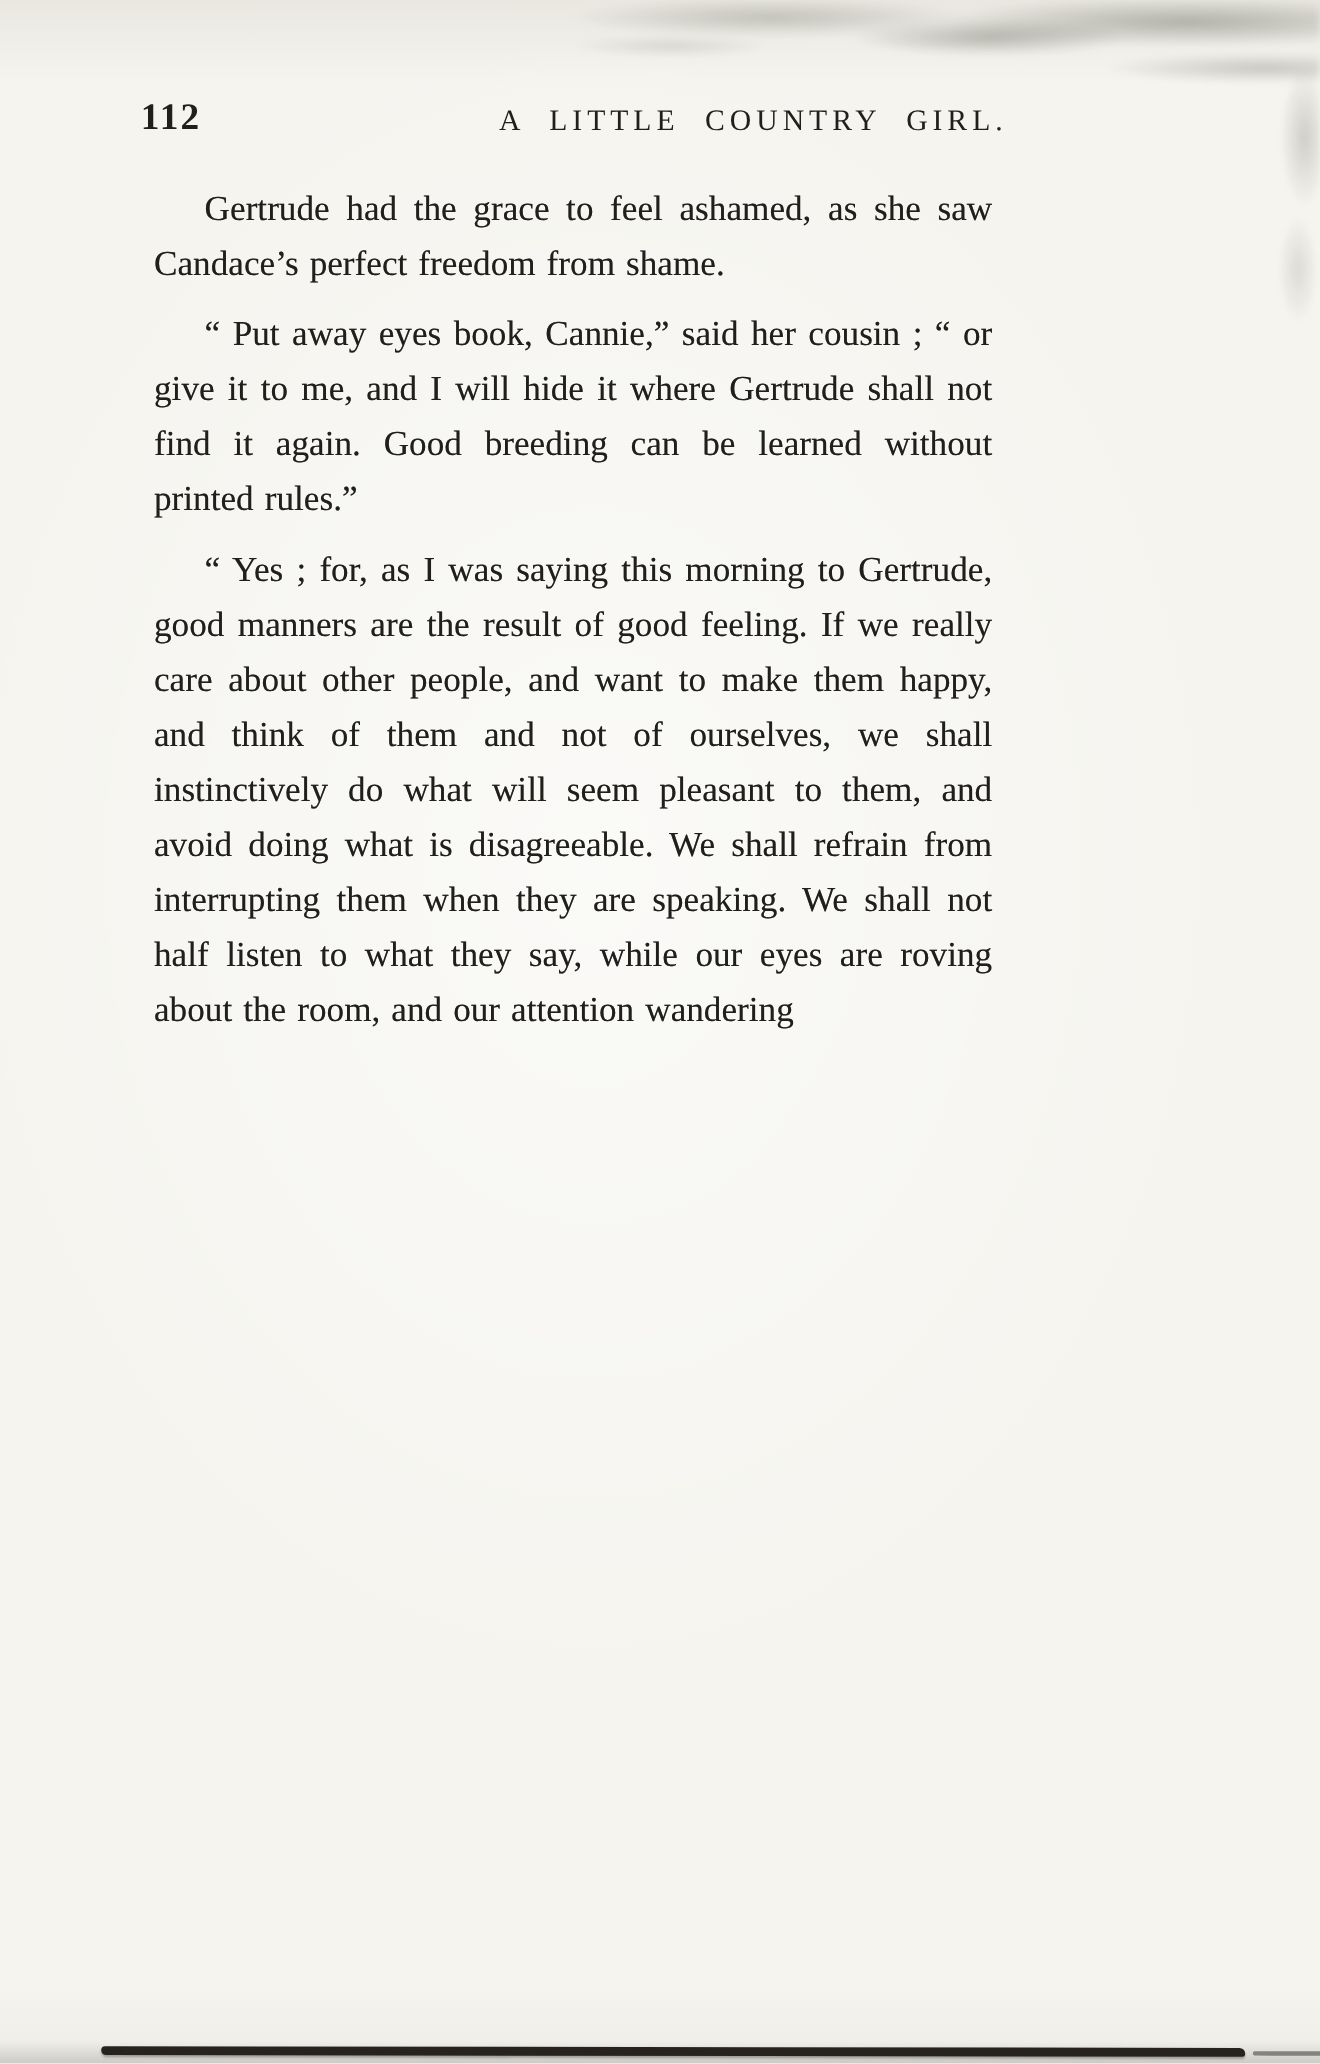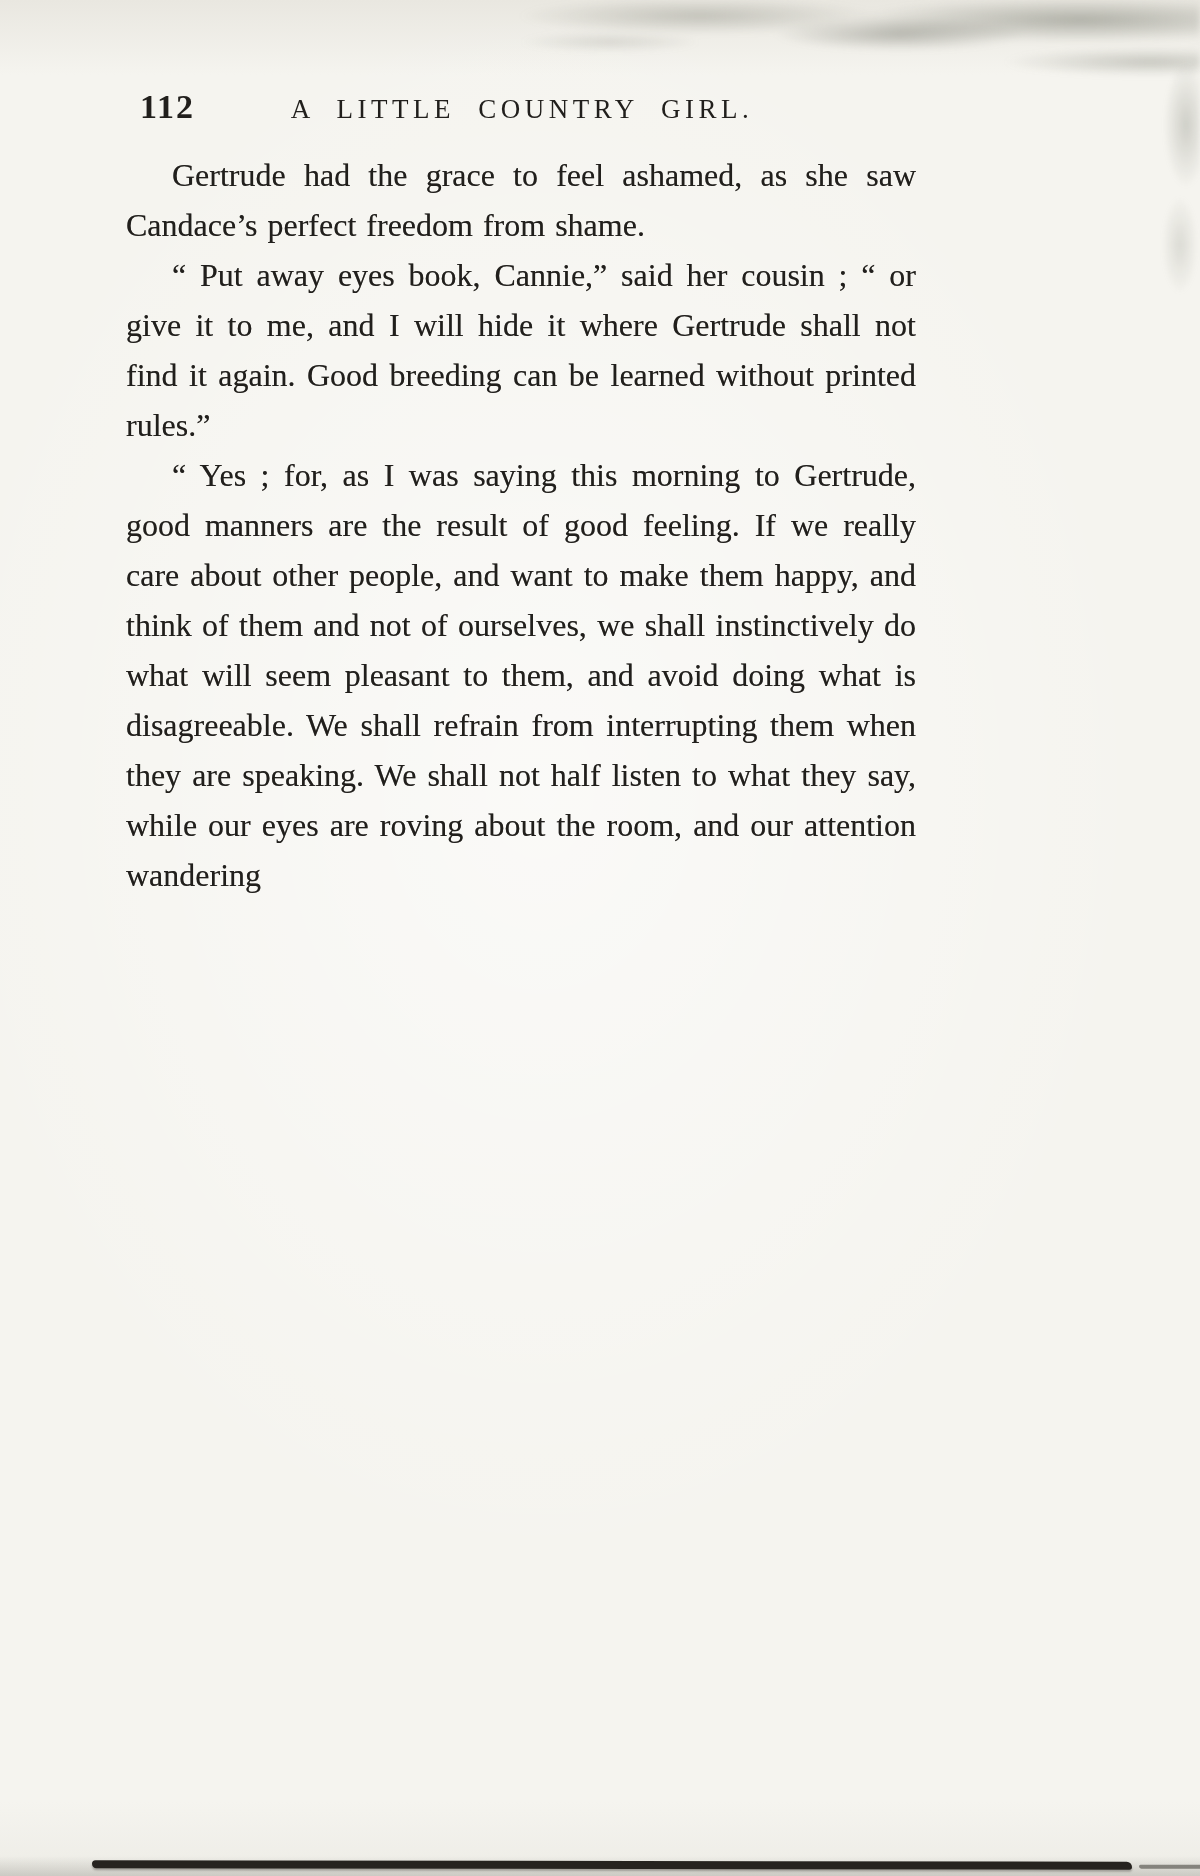--- a/index.html
+++ b/index.html
@@ -48,39 +48,39 @@
     transform: rotate(0.08deg);
     box-shadow: 0 2px 2px rgba(60,58,52,0.35), 1045px 1px 0 -2px rgba(60,58,52,0.55);
     pointer-events: none;
   }
 
   
   .page-header {
     position: absolute; left: 128px; top: 88px; width: 788px; height: 52px;
   }
   .page-number {
-    position: absolute; left: 12px; top: 0;
+    position: absolute; left: 0; top: 0;
     font-size: 34px; font-weight: bold; letter-spacing: 2px;
   }
   .running-title {
     position: absolute; left: 0; right: 0; top: 6px;
-    text-align: center;
+    text-align: right;
     font-size: 27px; letter-spacing: 4.5px; word-spacing: 12px;
   }
 
   
   .text-block {
     position: absolute; left: 126px; top: 150px; width: 790px;
     font-size: 32px; line-height: 50px;
     text-align: justify;
     word-spacing: 2px;
     text-shadow: 0 0 0.5px rgba(33,31,28,0.55);
   }
   .text-block p {
-    margin: 0;
+    margin: 14px;
     text-indent: 46px;
   }
 </style>
 </head>
 <body>
 
 <div class="scan-page">
 
   <div class="noise-top"></div>
   <div class="noise-right"></div>

